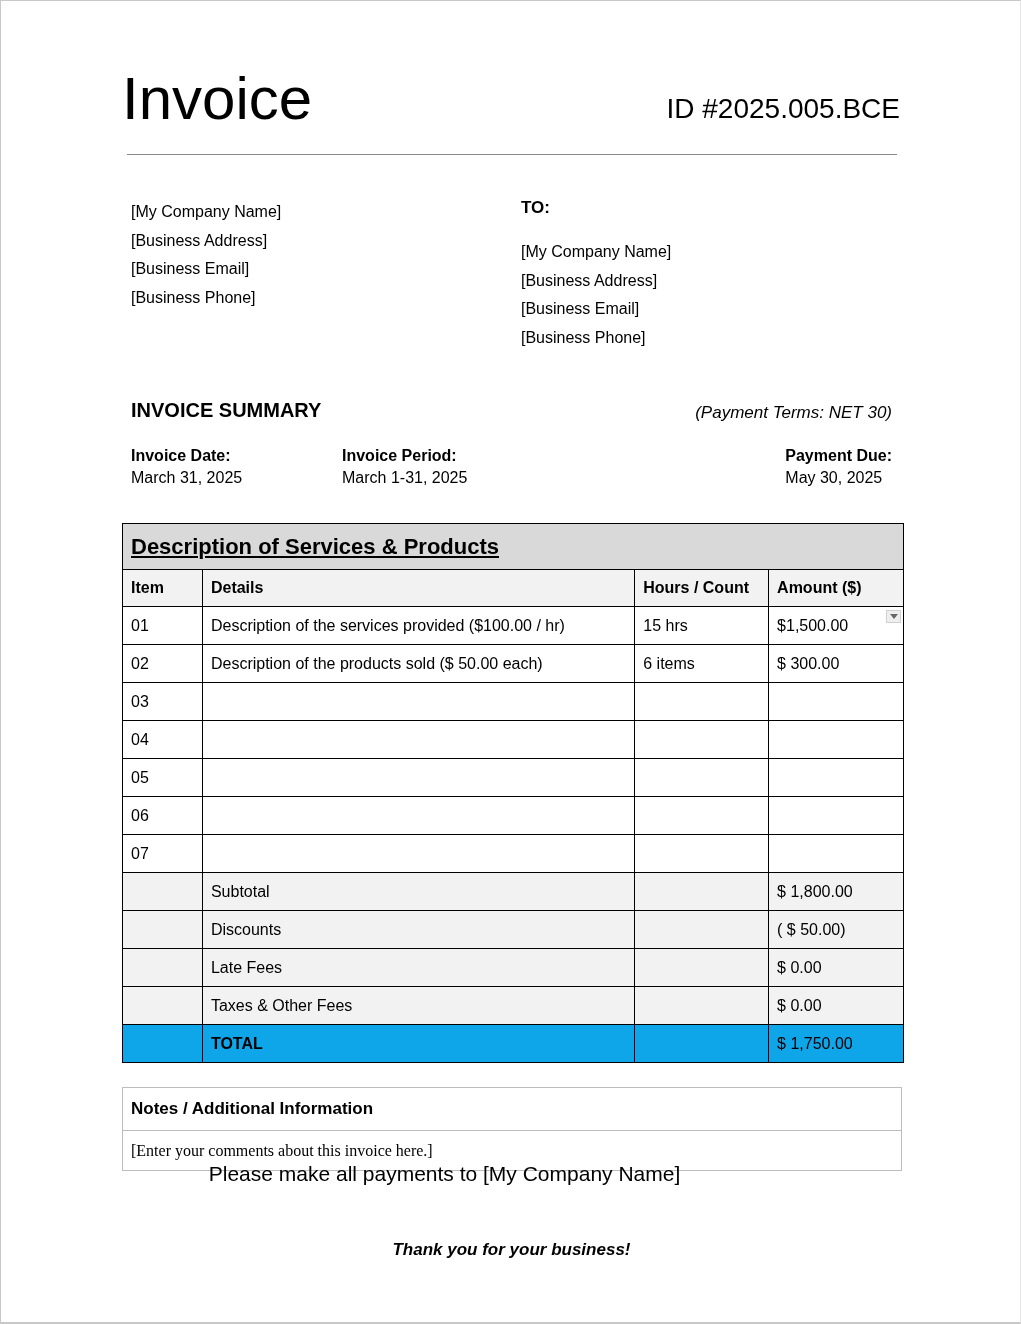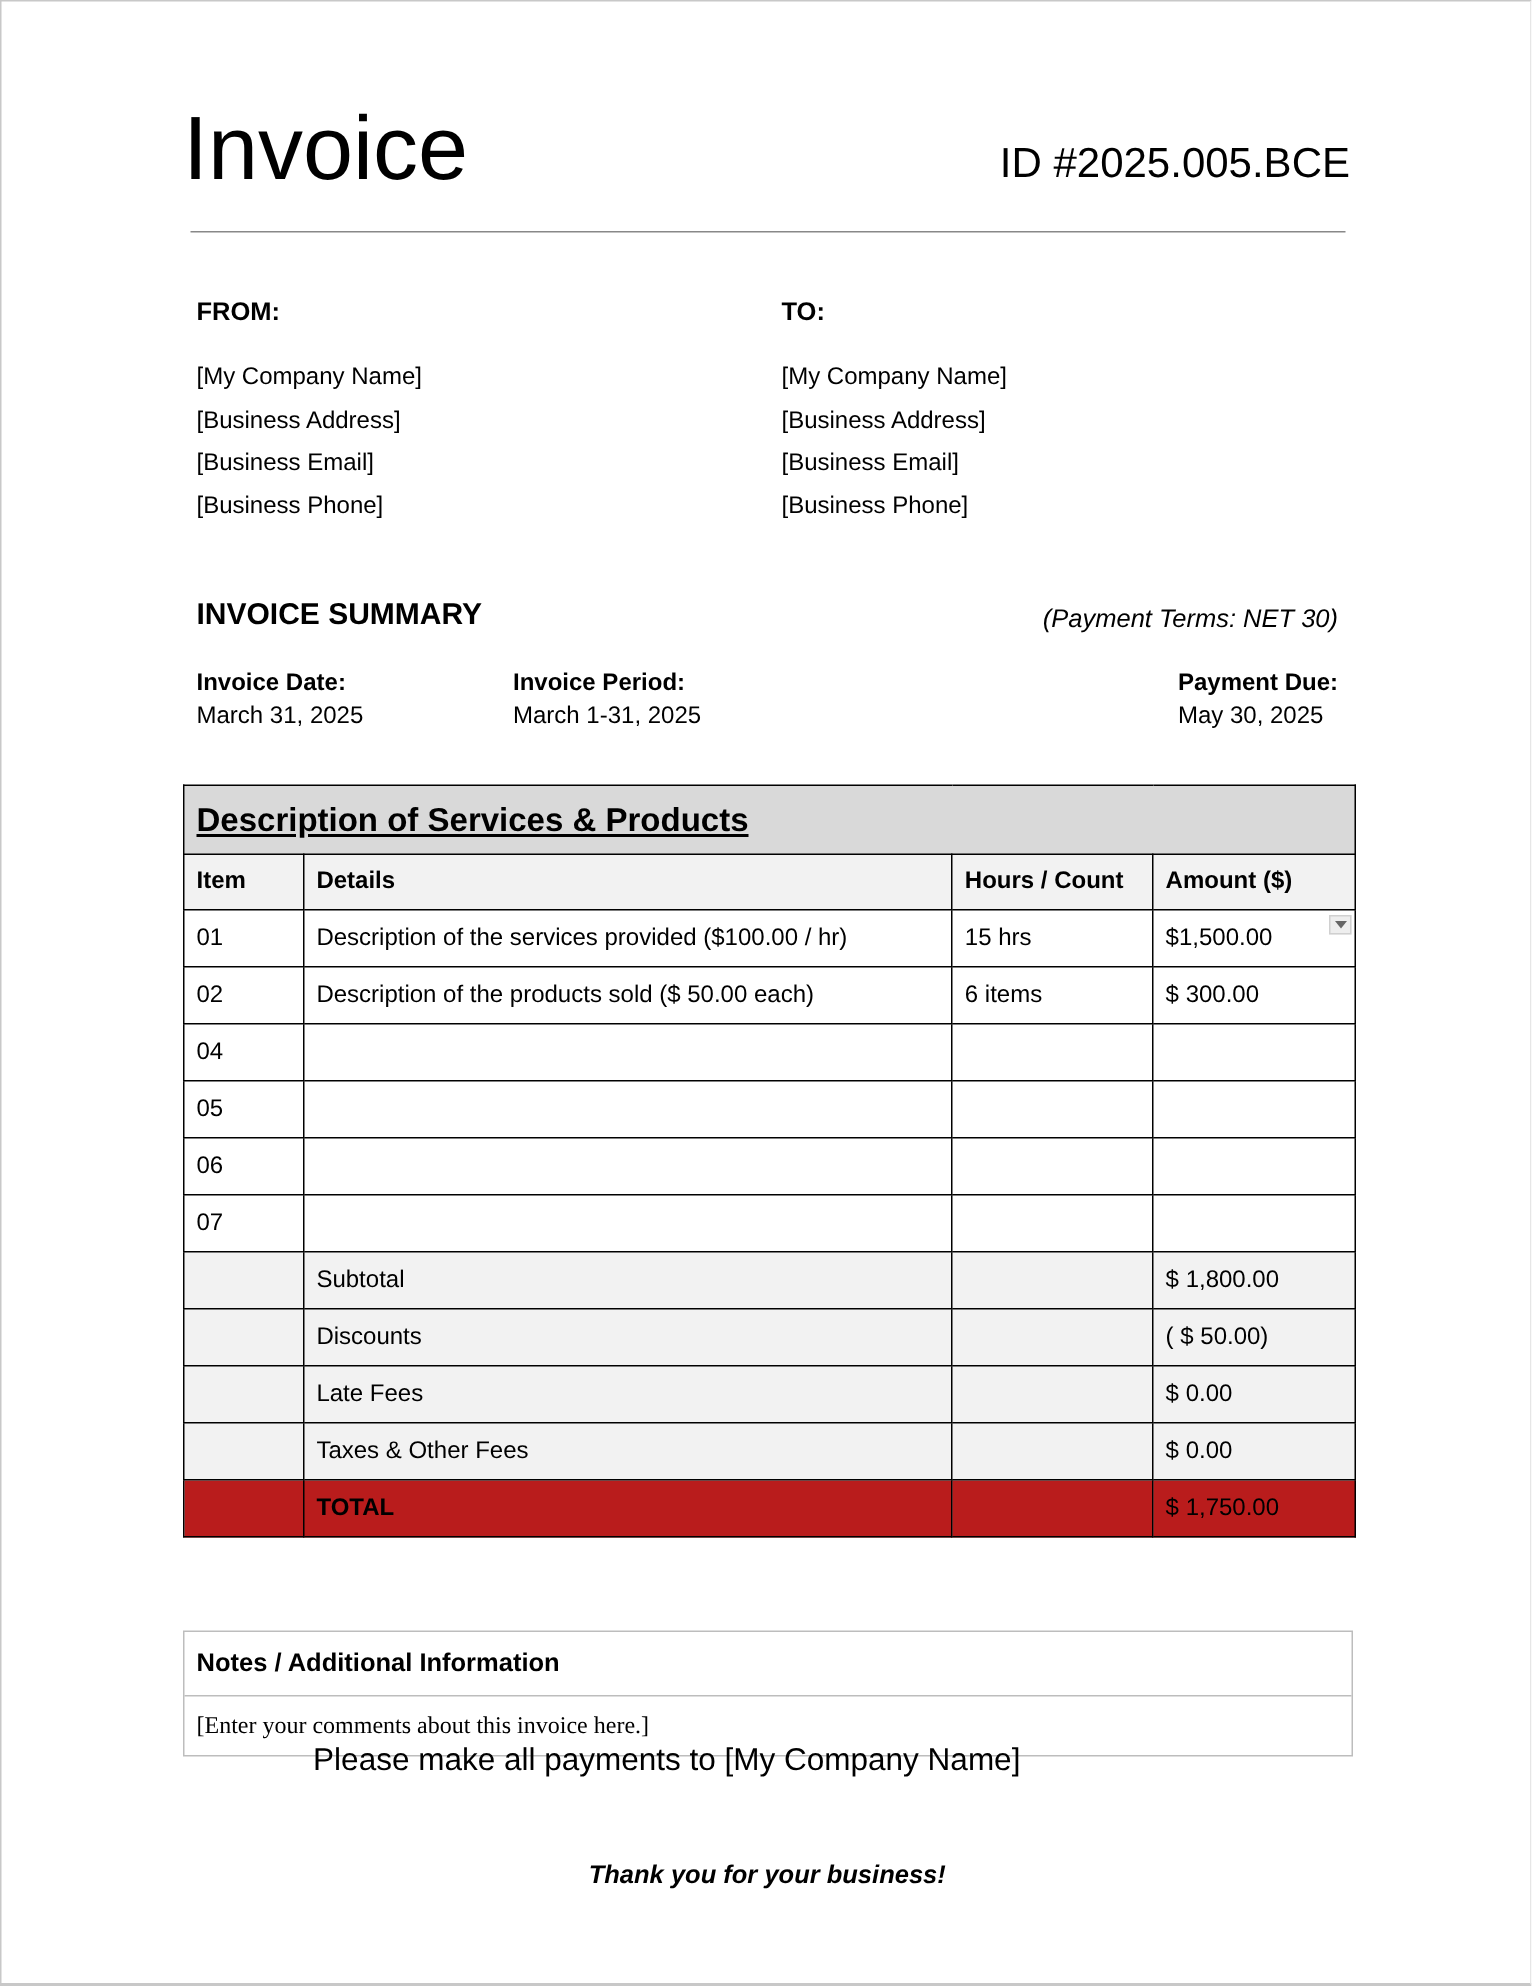--- a/index.html
+++ b/index.html
@@ -35,21 +35,21 @@
     position: absolute; left: 121px; top: 522px; width: 782px;
     border-collapse: collapse; font-size: 16px;
   }
   table.items td, table.items th { border: 1px solid #000; padding: 0 8px; text-align: left; }
   table.items .banner td {
     background: #d9d9d9; height: 45px; font-size: 22px; font-weight: bold; padding-left: 8px; text-decoration: underline;
   }
   table.items .head th { background: #f2f2f2; height: 36px; font-weight: bold; font-size: 16px; }
   table.items .row td { height: 37px; }
   table.items .sum td { height: 37px; background: #f2f2f2; }
-  table.items .total td { height: 37px; background: #b91c1c; }
+  table.items .total td { height: 37px; background: #0ea5e9; }
   table.items .total .total-label { font-weight: bold; }
   .amount-cell { position: relative; }
   .dropdown-btn {
     position: absolute; right: 2px; top: 3px; width: 15px; height: 13px;
     background: #eee; border: 1px solid #d0d0d0; box-sizing: border-box;
     display: flex; align-items: center; justify-content: center;
   }
   .dropdown-btn .tri {
     width: 0; height: 0; border-left: 4px solid transparent; border-right: 4px solid transparent;
     border-top: 5px solid #666;
@@ -68,21 +68,20 @@
 </head>
 <body>
 
 <div class="page">
 
   <div class="title">Invoice</div>
   <div class="invoice-id">ID #2025.005.BCE</div>
   <div class="rule"></div>
 
   <div class="party from">
-    <div class="label">FROM:</div>
     <div class="line">[My Company Name]</div>
     <div class="line">[Business Address]</div>
     <div class="line">[Business Email]</div>
     <div class="line">[Business Phone]</div>
   </div>
 
   <div class="party to">
     <div class="label">TO:</div>
     <div class="line">[My Company Name]</div>
     <div class="line">[Business Address]</div>
@@ -134,20 +133,26 @@
         </span>
       </td>
     </tr>
     <tr class="row">
       <td>02</td>
       <td>Description of the products sold ($ 50.00 each)</td>
       <td>6 items</td>
       <td>$ 300.00</td>
     </tr>
     <tr class="row">
+      <td>03</td>
+      <td></td>
+      <td></td>
+      <td></td>
+    </tr>
+    <tr class="row">
       <td>04</td>
       <td></td>
       <td></td>
       <td></td>
     </tr>
     <tr class="row">
       <td>05</td>
       <td></td>
       <td></td>
       <td></td>

